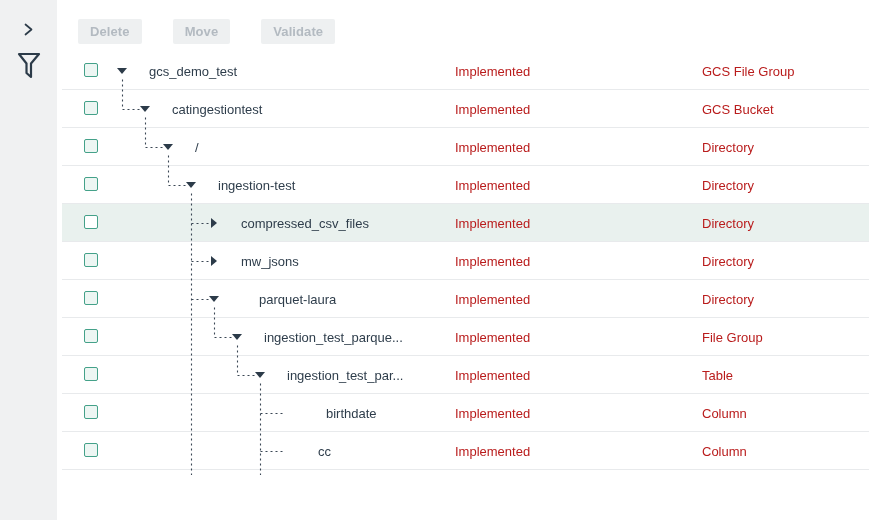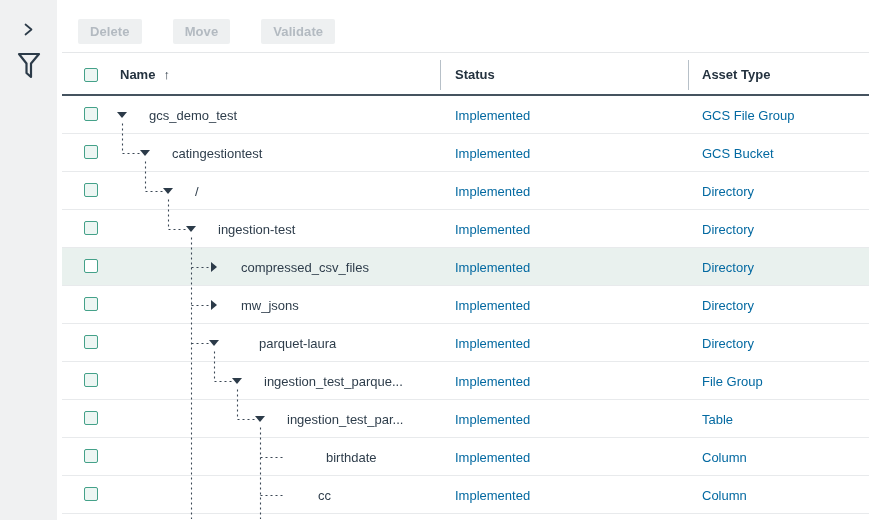--- a/index.html
+++ b/index.html
@@ -42,21 +42,21 @@
   .th-div.d2 { left:626px; }
 
   .tbody { position:relative; height:423px; }
   .row { position:relative; height:38px; border-bottom:1px solid #e8eaec; }
   .row-highlighted { background:#e9f1ee; }
   .row .checkbox { position:absolute; left:22px; top:11px; }
   .row-highlighted .checkbox { background:#ffffff; }
   .tri { position:absolute; width:0; height:0; cursor:pointer; }
   .tri-down { top:16px; border-left:5px solid transparent; border-right:5px solid transparent; border-top:6px solid #2c3b49; }
   .tri-right { top:14px; border-top:5px solid transparent; border-bottom:5px solid transparent; border-left:6px solid #2c3b49; }
-  .cell { position:absolute; top:50%; transform:translateY(-50%); font-size:13px; color:#0369a1; white-space:nowrap; }
+  .cell { position:absolute; top:50%; transform:translateY(-50%); font-size:13px; color:#b91c1c; white-space:nowrap; }
   .cell.name { color:#2e3d4b; cursor:pointer;margin-left:8px; }
   .cell.status { left:393px; }
   .cell.type { left:640px; }
 
   svg.tree-lines { position:absolute; left:0; top:0; pointer-events:none; z-index:2; }
 </style>
 </head>
 <body>
 
 <div class="sidebar">
@@ -77,30 +77,20 @@
 </div>
 
 <div class="main">
   <div class="toolbar">
     <button class="tb-btn" disabled="">Delete</button>
     <button class="tb-btn" disabled="">Move</button>
     <button class="tb-btn" disabled="">Validate</button>
   </div>
 
   <div class="table">
-    <div class="thead">
-      <span class="checkbox"></span>
-      <span class="th-label th-name">
-        <span>Name</span><span class="sort-arrow">↑</span>
-      </span>
-      <span class="th-div d1"></span>
-      <span class="th-label th-status">Status</span>
-      <span class="th-div d2"></span>
-      <span class="th-label th-type">Asset Type</span>
-    </div>
     <div class="tbody">
         <div class="row">
           <span class="checkbox"></span>
           <span class="tri tri-down" style="left: 55px;"></span>
           <span class="cell name" style="left: 79px;">gcs_demo_test</span>
           <span class="cell status">Implemented</span>
           <span class="cell type">GCS File Group</span>
         </div>
         <div class="row">
           <span class="checkbox"></span>

